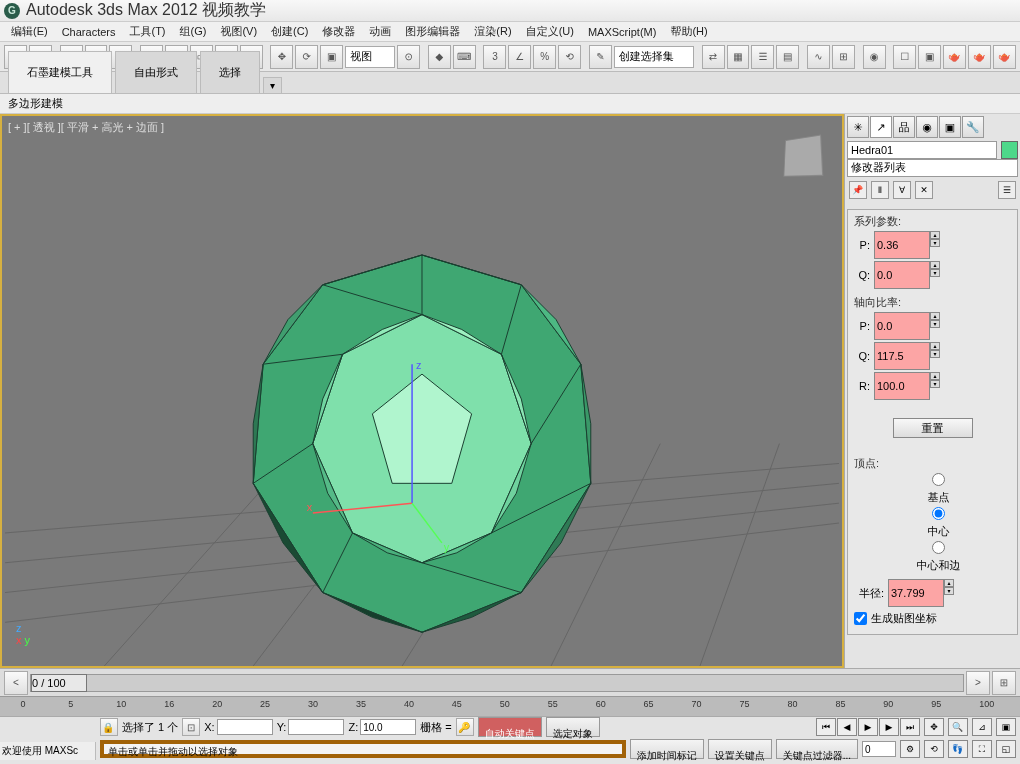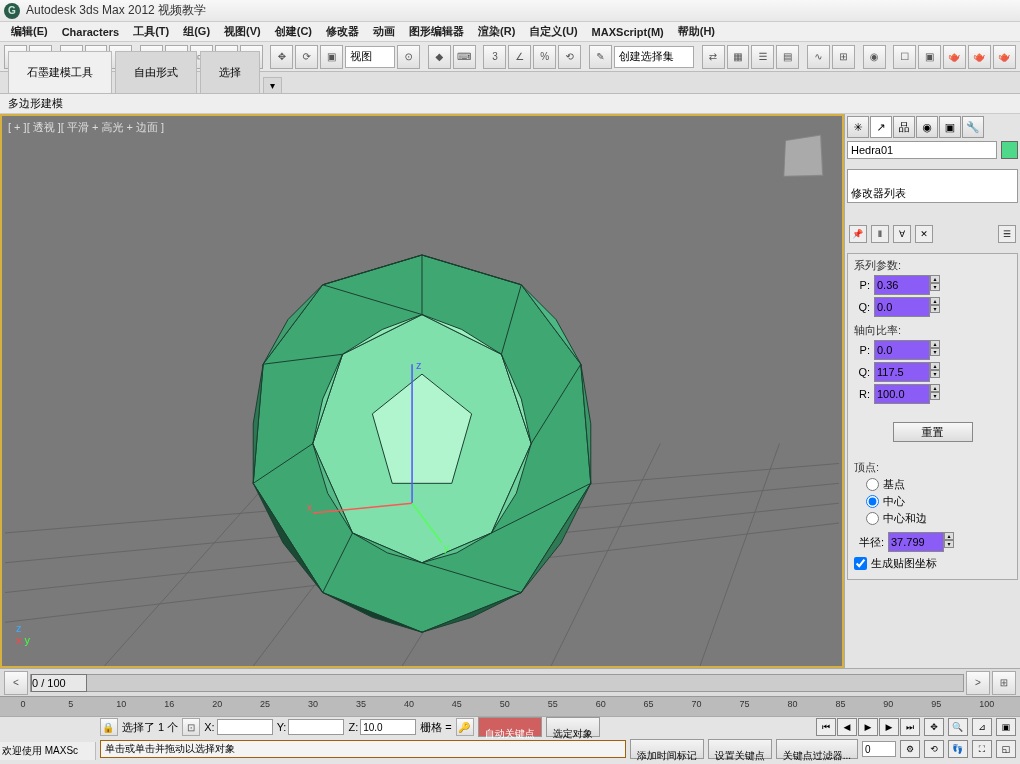--- a/index.html
+++ b/index.html
@@ -1,23 +1,23 @@
 <!DOCTYPE html>
 <html><head>
 <meta charset="utf-8">
 <style>
 * { margin: 0; padding: 0; box-sizing: border-box; font-family: "Microsoft YaHei", Arial, sans-serif; font-size: 11px; }
 body { width: 1020px; height: 764px; background: #e4e4e4; overflow: hidden; position: relative; }
 
 .titlebar { height: 22px; background: linear-gradient(#f8f8f8,#e8e8e8); display: flex; align-items: center; padding: 0 4px; border-bottom: 1px solid #ccc; }
 .titlebar .app-icon { width: 16px; height: 16px; background: #2a5c4a; border-radius: 50%; margin-right: 6px; display: flex; align-items: center; justify-content: center; color: #c8e6d8; font-size: 10px; font-weight: bold; }
-.titlebar .title { font-size: 12px; color: #333; }
+.titlebar .title { font-size: 16px; color: #333; }
 
 .menubar { height: 20px; background: #f0f0f0; display: flex; align-items: center; padding: 0 4px; border-bottom: 1px solid #ccc; }
-.menubar .menu-item { padding: 2px 7px; cursor: pointer; color: #222; font-weight: bold; }
+.menubar .menu-item { padding: 2px 7px; cursor: pointer; color: #222; }
 
 .toolbar { height: 30px; background: #e8e8e8; display: flex; align-items: center; padding: 2px 4px; border-bottom: 1px solid #bbb; gap: 2px; }
 .tb { width: 24px; height: 24px; border: 1px solid #aaa; background: linear-gradient(#fafafa,#e0e0e0); display: flex; align-items: center; justify-content: center; cursor: pointer; font-size: 10px; color: #555; }
 .tb.sep { width: 4px; border: none; background: transparent; }
 .tb-combo { height: 22px; border: 1px solid #aaa; background: #fff; padding: 0 4px; min-width: 50px; display: flex; align-items: center; }
 
 .ribbon-tabs { height: 22px; background: #e0e0e0; display: flex; align-items: end; padding: 0 8px; border-bottom: 1px solid #bbb; }
 .rtab { padding: 13px 18px; background: #d8d8d8; border: 1px solid #bbb; border-bottom: none; margin-right: 3px; cursor: pointer; }
 .rtab.active { background: #f0f0f0; }
 .rtab.small { padding: 2px 6px; font-size: 10px; }
@@ -30,62 +30,62 @@
 .axis-gizmo { position: absolute; bottom: 20px; left: 14px; z-index: 5; }
 .axis-gizmo .z { color: #4af; } .axis-gizmo .x { color: #f44; } .axis-gizmo .y { color: #4f4; }
 .viewcube { position: absolute; top: 20px; right: 20px; width: 40px; height: 40px; background: #aaa; border: 1px solid #888; z-index: 5; transform: perspective(100px) rotateX(15deg) rotateY(-20deg); }
 
 .hedra-svg { position: absolute; top: 0; left: 0; width: 100%; height: 100%; }
 
 .side-panel { width: 176px; background: #e4e4e4; border-left: 1px solid #aaa; display: flex; flex-direction: column; padding: 2px; }
 .panel-tabs { display: flex; gap: 1px; margin-bottom: 3px; }
 .ptab { width: 22px; height: 22px; border: 1px solid #999; background: linear-gradient(#f8f8f8,#ddd); display: flex; align-items: center; justify-content: center; cursor: pointer; font-size: 11px; }
 .ptab.active { background: #fff; }
-.name-row { display: flex; gap: 4px; margin-bottom: 10px; }
+.name-row { display: flex; gap: 4px; margin-bottom: 0; }
 .name-input { flex: 1; height: 18px; border: 1px solid #999; background: #fff; padding: 0 3px; }
 .color-swatch { width: 18px; height: 18px; background: #4dd88a; border: 1px solid #666; cursor: pointer; }
-.mod-combo { width: 100%; height: 18px; border: 1px solid #999; background: #fff; padding: 16px 3px; margin-bottom: 20px; }
+.mod-combo { width: 100%; height: 18px; border: 1px solid #999; background: #fff; padding: 0 3px; margin-bottom: 2px; }
 .mod-stack { height: 70px; background: #eee; border: 1px solid #999; padding: 2px; margin-bottom: 4px; }
 .mod-item { padding: 1px 4px; background: #ccc; }
 .stack-btns { display: flex; gap: 4px; margin-bottom: 6px; padding: 2px; }
 .sbtn { width: 18px; height: 18px; border: 1px solid #999; background: #eee; cursor: pointer; font-size: 9px; display: flex; align-items: center; justify-content: center; }
 
 .rollout { border: 1px solid #aaa; margin: 2px 0; background: #e8e8e8; }
 .rollout-body { padding: 4px 6px; }
 .param-group { margin-bottom: 6px; }
 .param-label { margin-bottom: 2px; color: #333; }
 .param-row { display: flex; align-items: center; gap: 4px; margin: 2px 0; }
 .param-row label { width: 16px; text-align: right; }
 .spinner { display: flex; }
-.spinner input { width: 56px; height: 20px; border: 1px solid #888; background: #8b5cf6; padding: 0 2px; font-size: 11px; }
+.spinner input { width: 56px; height: 28px; border: 1px solid #888; background: #fca5a5; padding: 0 2px; font-size: 11px; }
 .spinner .sp-btns { display: flex; flex-direction: column; }
 .spinner .sp-btns div { width: 10px; height: 8px; border: 1px solid #888; background: #ddd; font-size: 6px; line-height: 6px; text-align: center; cursor: pointer; }
 .reset-btn { width: 80px; height: 20px; border: 1px solid #888; background: linear-gradient(#f8f8f8,#ddd); margin: 18px auto; display: block; cursor: pointer; }
-.radio-row { display: flex; align-items: center; gap: 4px; margin: 2px 0 2px 12px; }
+.radio-row { display: flex; align-items: center; gap: 4px; margin: 2px 0 2px 12px; flex-direction: column; }
 .radio-row input { margin: 0; }
 .check-row { display: flex; align-items: center; gap: 4px; margin: 4px 0; }
 
 .timeline-area { height: 28px; background: #ddd; border-top: 1px solid #aaa; display: flex; align-items: center; padding: 0 4px; gap: 2px; }
 .time-slider { flex: 1; height: 18px; background: #ccc; border: 1px solid #999; position: relative; }
 .time-thumb { position: absolute; left: 0; top: -1px; height: 18px; width: 56px; background: #e8e8e8; border: 1px solid #777; line-height: 16px; }
 
 .trackbar { height: 20px; background: #bbb; border-top: 1px solid #999; position: relative; }
 .trackbar .tick { position: absolute; top: 2px; font-size: 9px; color: #333; }
 
 .statusbar { height: 44px; background: #e4e4e4; border-top: 1px solid #aaa; display: flex; align-items: flex-end; }
 .status-left { width: 96px; background: #eee; border-right: 1px solid #bbb; padding: 2px; font-size: 10px; }
 .status-mid { flex: 1; display: flex; flex-direction: column; }
 .status-row { display: flex; align-items: center; height: 22px; gap: 4px; padding: 0 4px; }
 .coord-group { display: flex; align-items: center; gap: 2px; }
 .coord-input { width: 56px; height: 16px; border: 1px solid #999; background: #fff; padding: 0 2px; font-size: 10px; }
 .status-btn { height: 18px; padding: 9px 6px; border: 1px solid #999; background: linear-gradient(#f4f4f4,#ddd); cursor: pointer; font-size: 10px; }
 .status-btn.auto { background: #d06060; color: #fff; }
 .play-controls { display: flex; gap: 1px; margin-left: auto; }
 .pbtn { width: 20px; height: 18px; border: 1px solid #888; background: #eee; cursor: pointer; font-size: 9px; display: flex; align-items: center; justify-content: center; }
-.prompt-text { flex: 1; background: #f4f4f4; border: 1px solid #a16207; height: 18px; padding: 0 4px; line-height: 16px; font-size: 10px; }
+.prompt-text { flex: 1; background: #f4f4f4; border: 4px solid #a16207; height: 18px; padding: 0 4px; line-height: 16px; font-size: 10px; }
 </style>
 </head>
 <body>
 
 <div class="titlebar">
   <div class="app-icon">G</div>
   <div class="title">Autodesk 3ds Max 2012  视频教学</div>
 </div>
 
 <div class="menubar">

